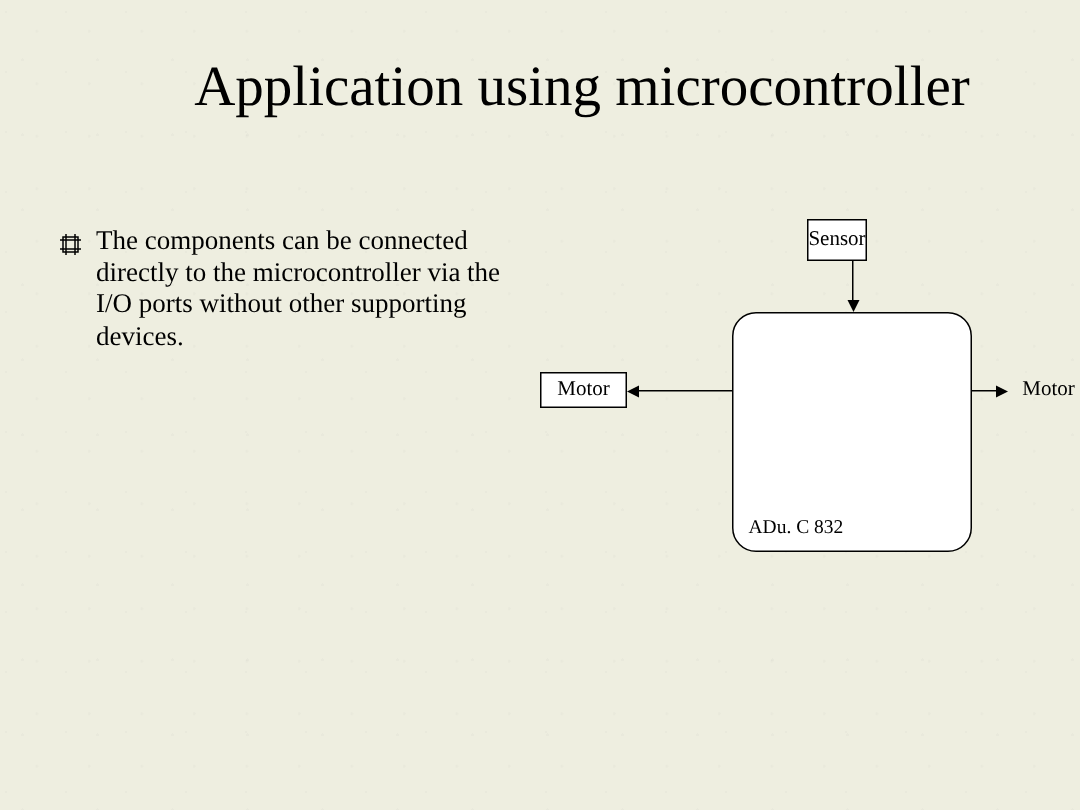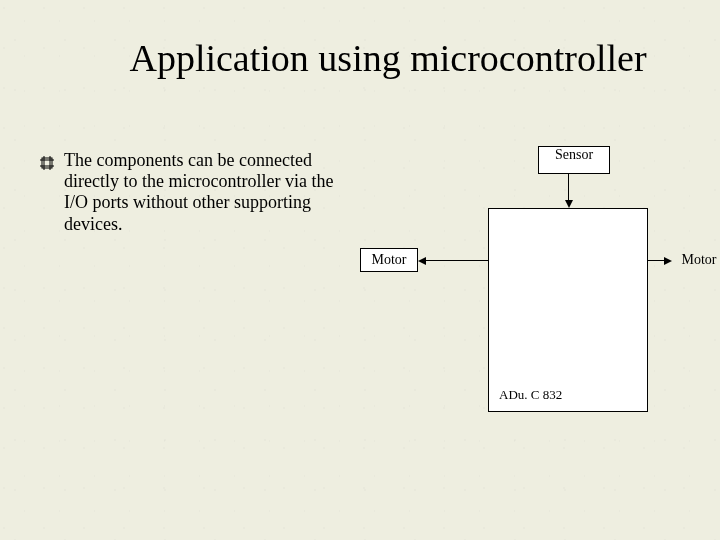--- a/index.html
+++ b/index.html
@@ -56,26 +56,26 @@
   }
   .box {
     position: absolute;
     background: #fff;
     border: 1px solid #000;
     font-size: 14px;
     box-sizing: border-box;
   }
   .box.sensor {
     left: 178px; top: 6px;
-    width: 72px; height: 28px;
-    display: flex; justify-content: center;
+    width: 40px; height: 28px;
+    display: flex; align-items: center; justify-content: center;
   }
   .box.mcu {
     left: 128px; top: 68px;
-    width: 160px; height: 204px;
+    width: 160px; height: 160px; border-radius: 16px;
   }
   .mcu-label {
     position: absolute;
     left: 10px; bottom: 8px;
     font-size: 13px;
   }
   .box.motor-left {
     left: 0px; top: 108px;
     width: 58px; height: 24px;
     display: flex; align-items: center; justify-content: center;

